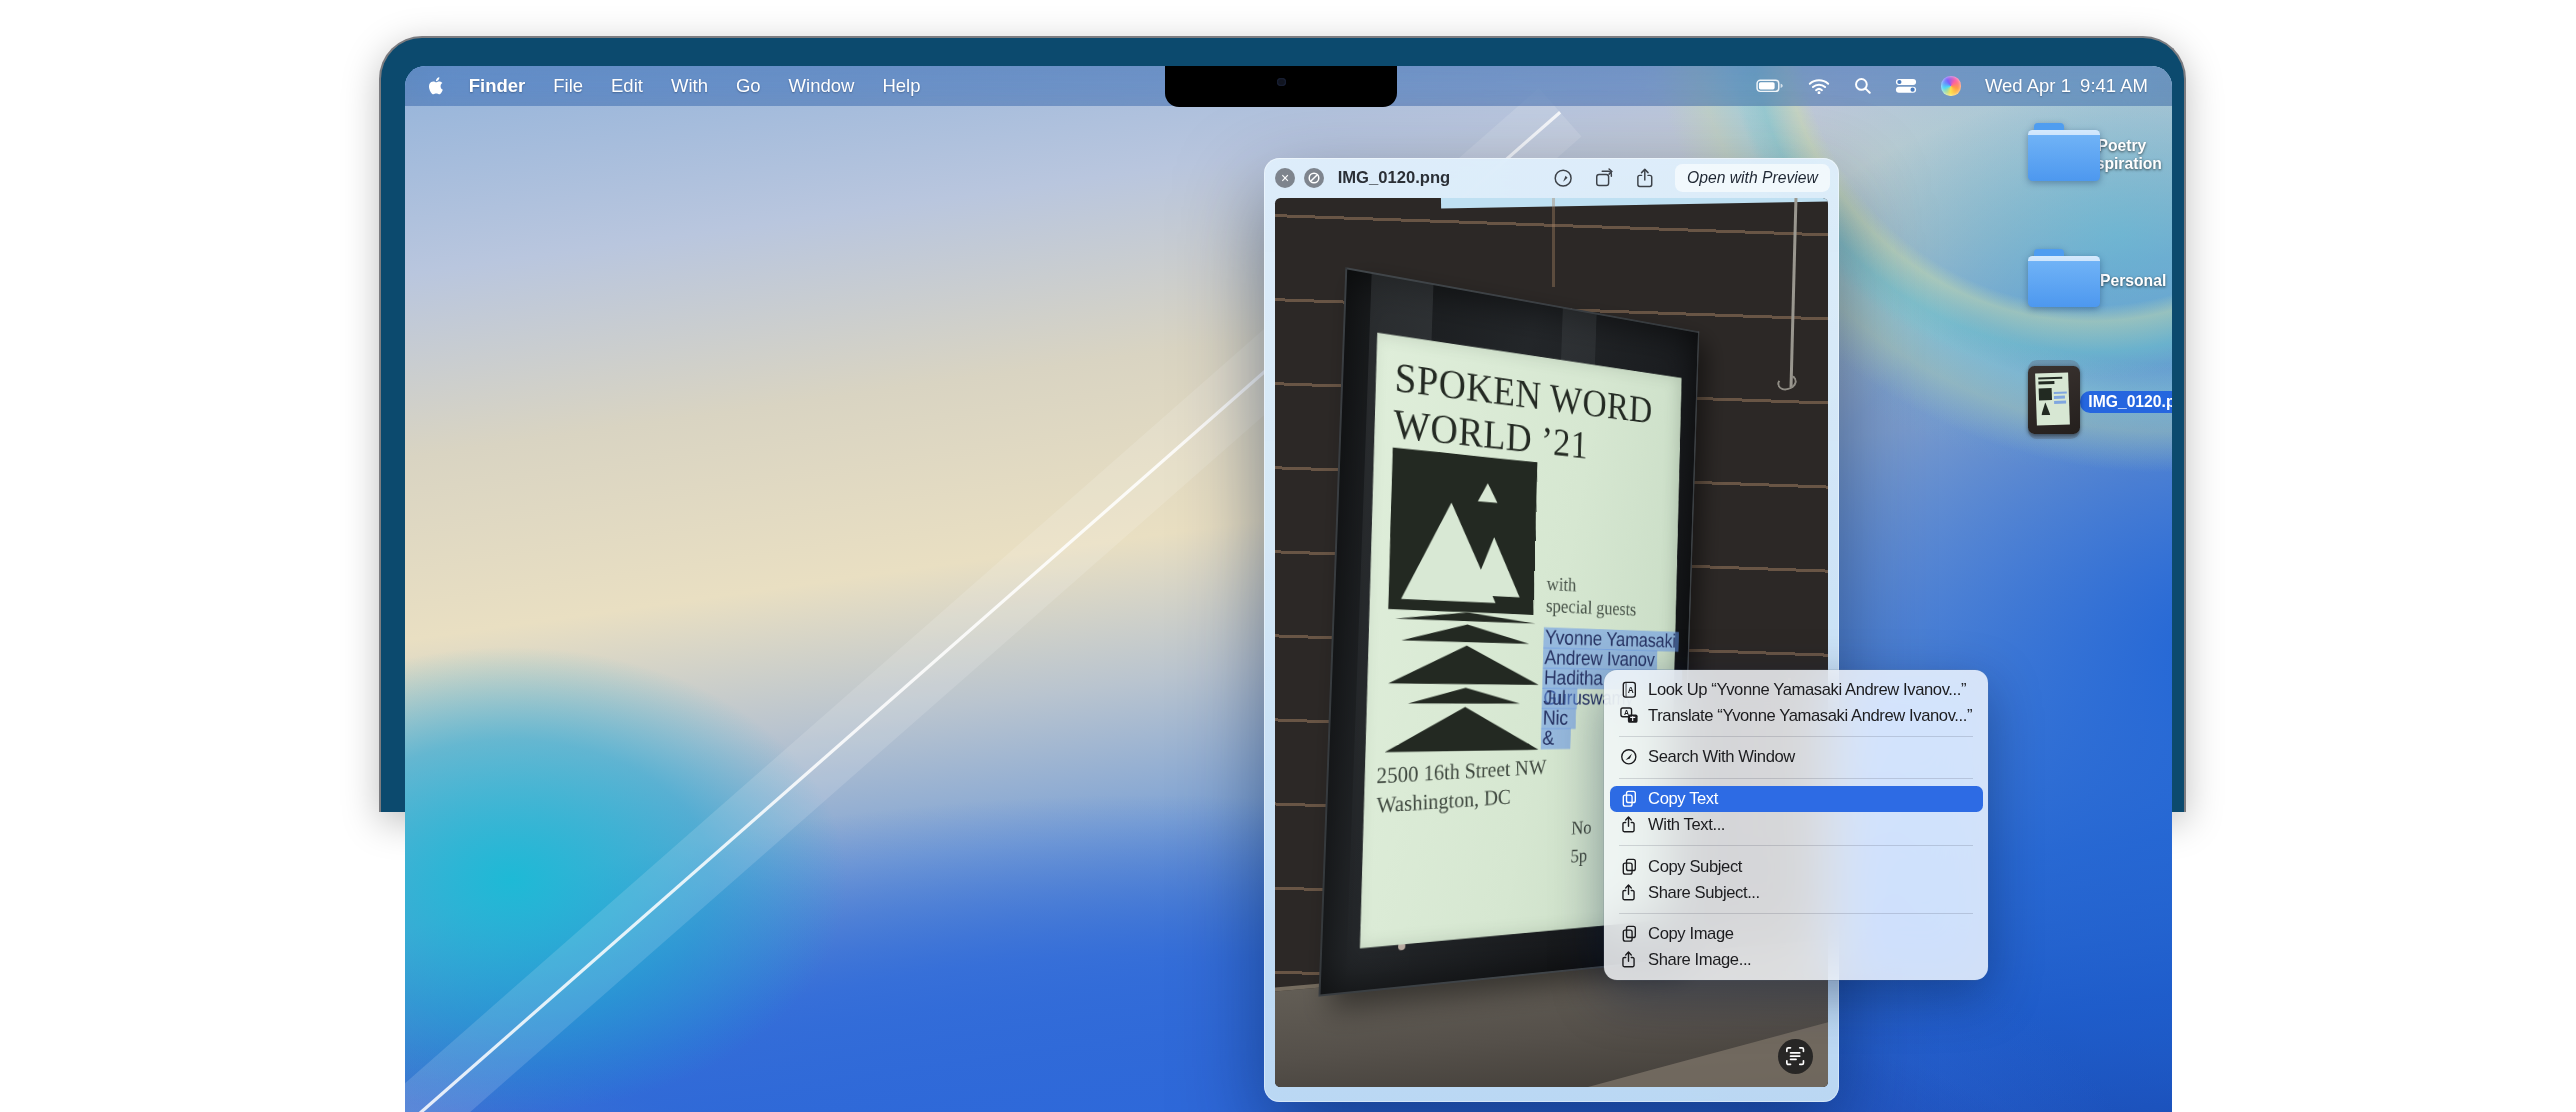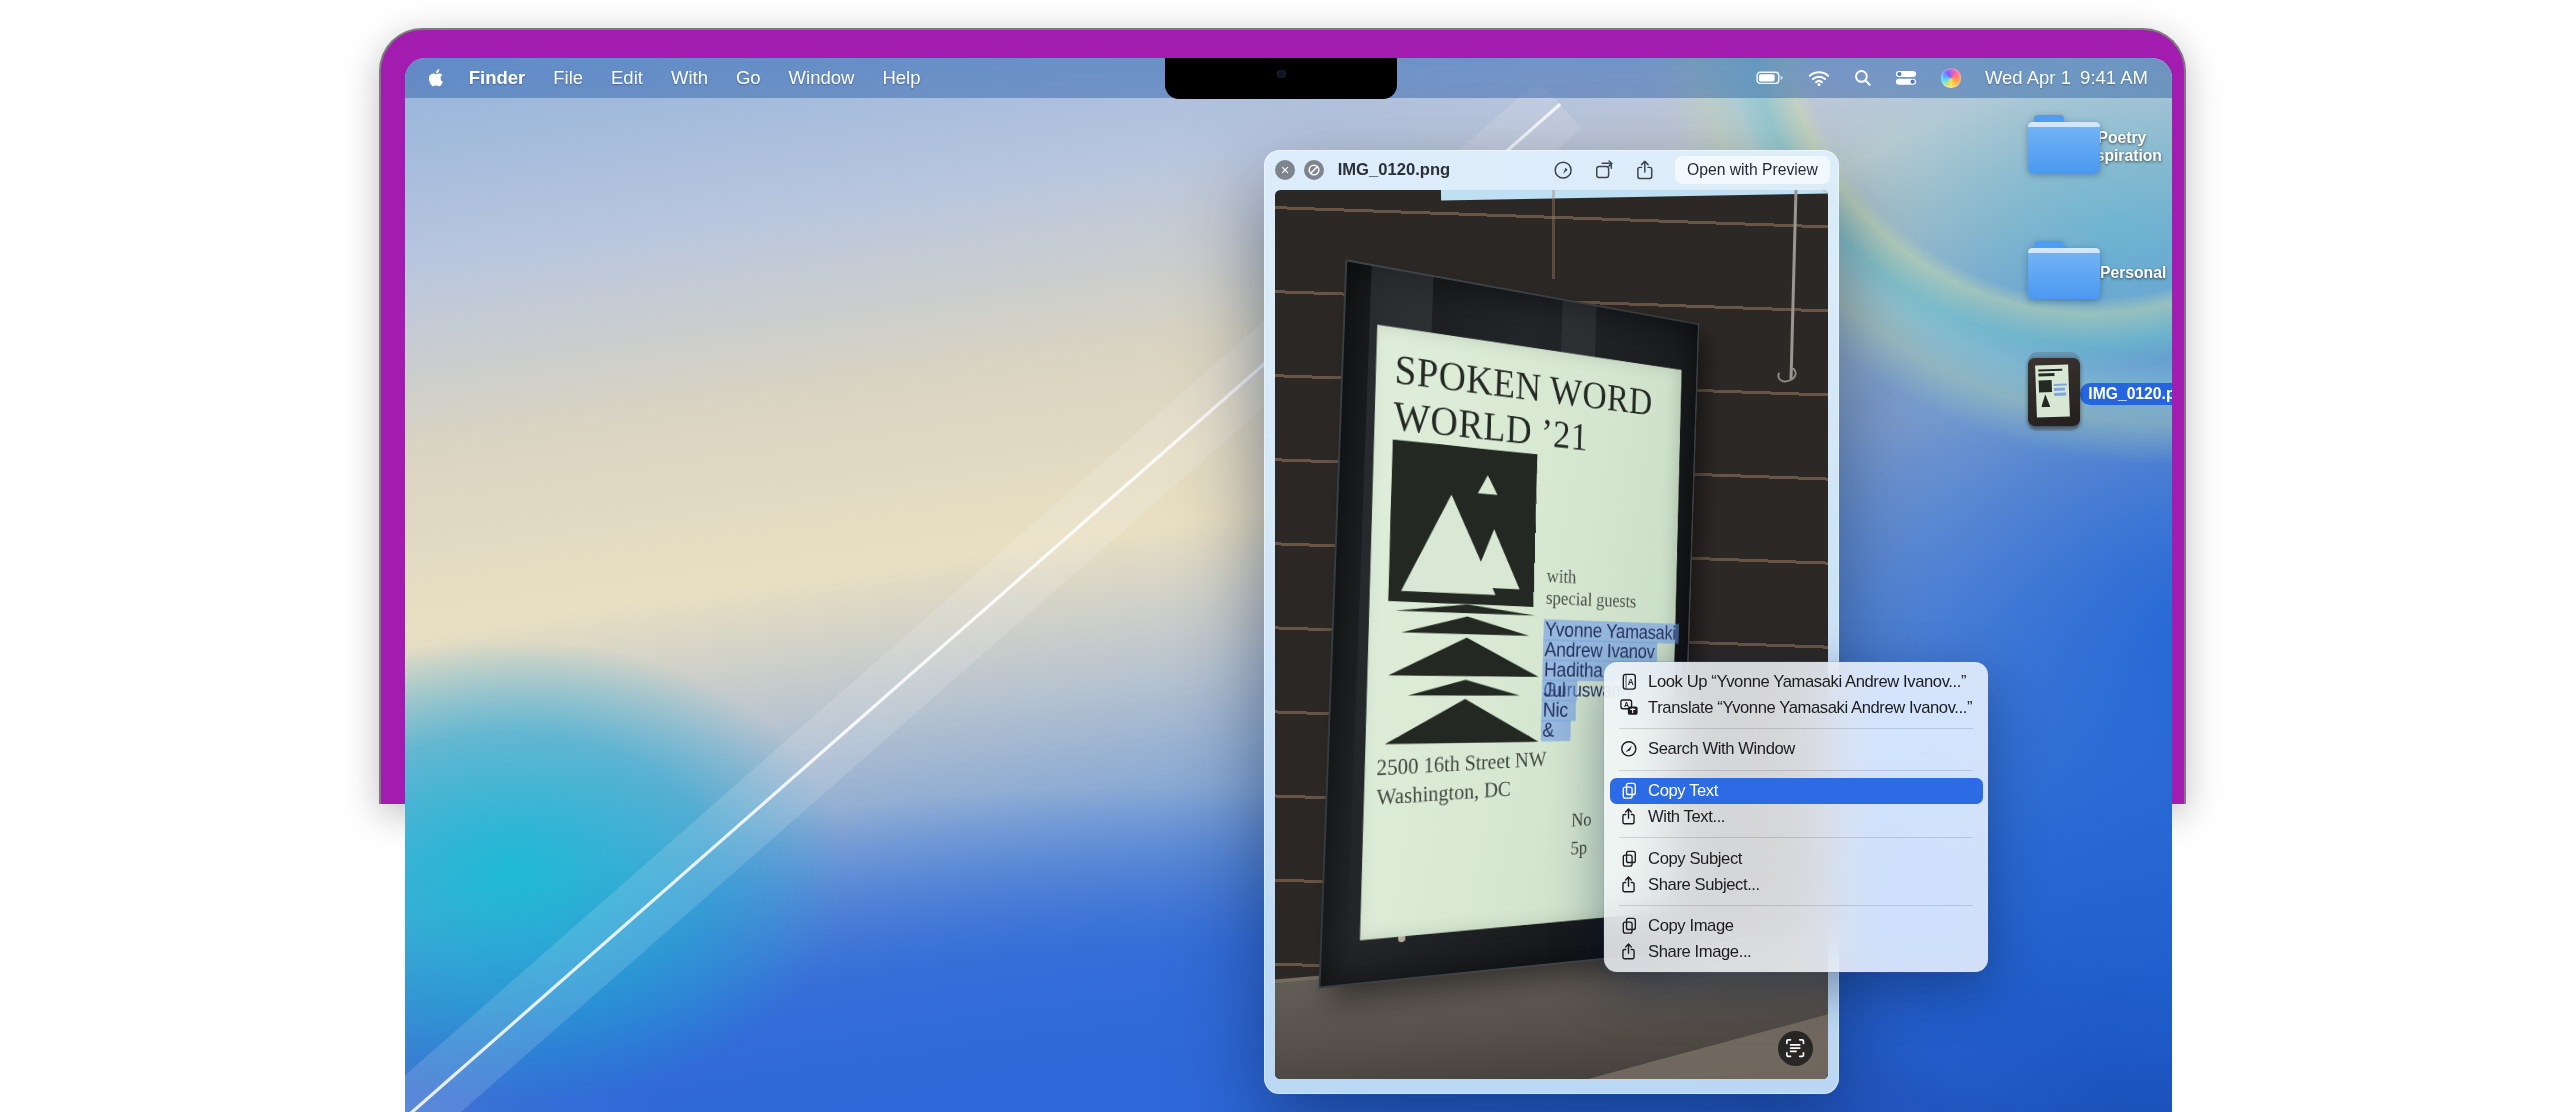--- a/index.html
+++ b/index.html
@@ -1,20 +1,20 @@
 <!DOCTYPE html>
 <html style="font-size:15px"><head>
 <meta charset="utf-8">
 <style>
   * { margin:0; padding:0; box-sizing:border-box; }
   html,body { width:2576px; height:1112px; background:#ffffff; font-family:"Liberation Sans", sans-serif; overflow:hidden; }
 
   
-  .laptop { position:absolute; left:379px; top:28px; width:1807px; height:776px;
-            background:#a21caf; border:2.8px solid #7c7c80; border-bottom:none;
+  .laptop { position:absolute; left:379px; top:36px; width:1807px; height:776px;
+            background:#0c4a6e; border:2.8px solid #7c7c80; border-bottom:none;
             border-radius:43px 43px 0 0; box-shadow:0 9.2px 37px rgba(0,0,0,.25); }
   .screen { position:absolute; left:24px; top:28px; width:1767px; height:1057px;
             border-radius:20.3px 20.3px 0 0; overflow:hidden; background:#3a6fc0; }
 
   
   .wallpaper { position:absolute; inset:0; z-index:0;
     background:
       radial-gradient(circle 517px at 1686px -55px, rgba(210,230,170,0) 57%, rgba(205,225,168,.45) 60%, rgba(110,200,200,.42) 66%, rgba(110,200,200,0) 71%),
       radial-gradient(circle 684px at 1760px -120px, rgba(0,0,0,0) 61%, rgba(150,215,210,.42) 66%, rgba(195,222,170,.35) 71%, rgba(0,0,0,0) 77%),
       radial-gradient(ellipse 591px 388px at 97% 16%, rgba(90,195,215,.55), rgba(90,195,215,0) 62%),
@@ -75,21 +75,21 @@
   
   .qlwindow { position:absolute; left:859px; top:92px; width:575px; height:944px; z-index:10;
     border-radius:15.7px; background:linear-gradient(180deg, rgba(222,238,251,.96), rgba(196,223,245,.94));
     backdrop-filter:blur(28px);
     box-shadow:0 32px 83px rgba(0,25,70,.5), 0 0 0 0.9px rgba(255,255,255,.4) inset; }
   .titlebar { height:40px; display:flex; align-items:center; padding:0 9.2px 0 11px; }
   .tb-circle { width:20.3px; height:20.3px; border-radius:50%; background:rgba(118,124,132,.92);
                display:flex; align-items:center; justify-content:center; margin-right:8.3px; color:#fff; }
   .tb-circle .xg { font-size:14px; line-height:1; margin-top:-0.9px; }
   .tb-title { font-size:16.6px; font-weight:700; color:#2b2f36; margin-left:5.5px; }
-  .tb-right { margin-left:auto; display:flex; align-items:center; gap:21px; }
+  .tb-right { margin-left:auto; display:flex; align-items:center; gap:21px;font-style:italic; }
   .tb-icon { color:#3d4249; display:flex; }
   .open-pill { font-size:15.7px; color:#1f2733; background:rgba(255,255,255,.6); border-radius:7.4px;
                padding:4.6px 12px; font-weight:400; }
 
   
   .photo { position:absolute; left:11px; top:40px; width:553px; height:889px; border-radius:5.5px;
            overflow:hidden; background:#2c2826; }
   .sky { position:absolute; right:0; top:-3.7px; width:70%; height:11px; background:#bfe0f2; transform:rotate(-1deg); }
   .wall-lines { position:absolute; inset:-55px; transform:rotate(2deg);
     background:repeating-linear-gradient(180deg, rgba(0,0,0,0) 0 81px, rgba(165,130,100,.5) 81px 84px); }

